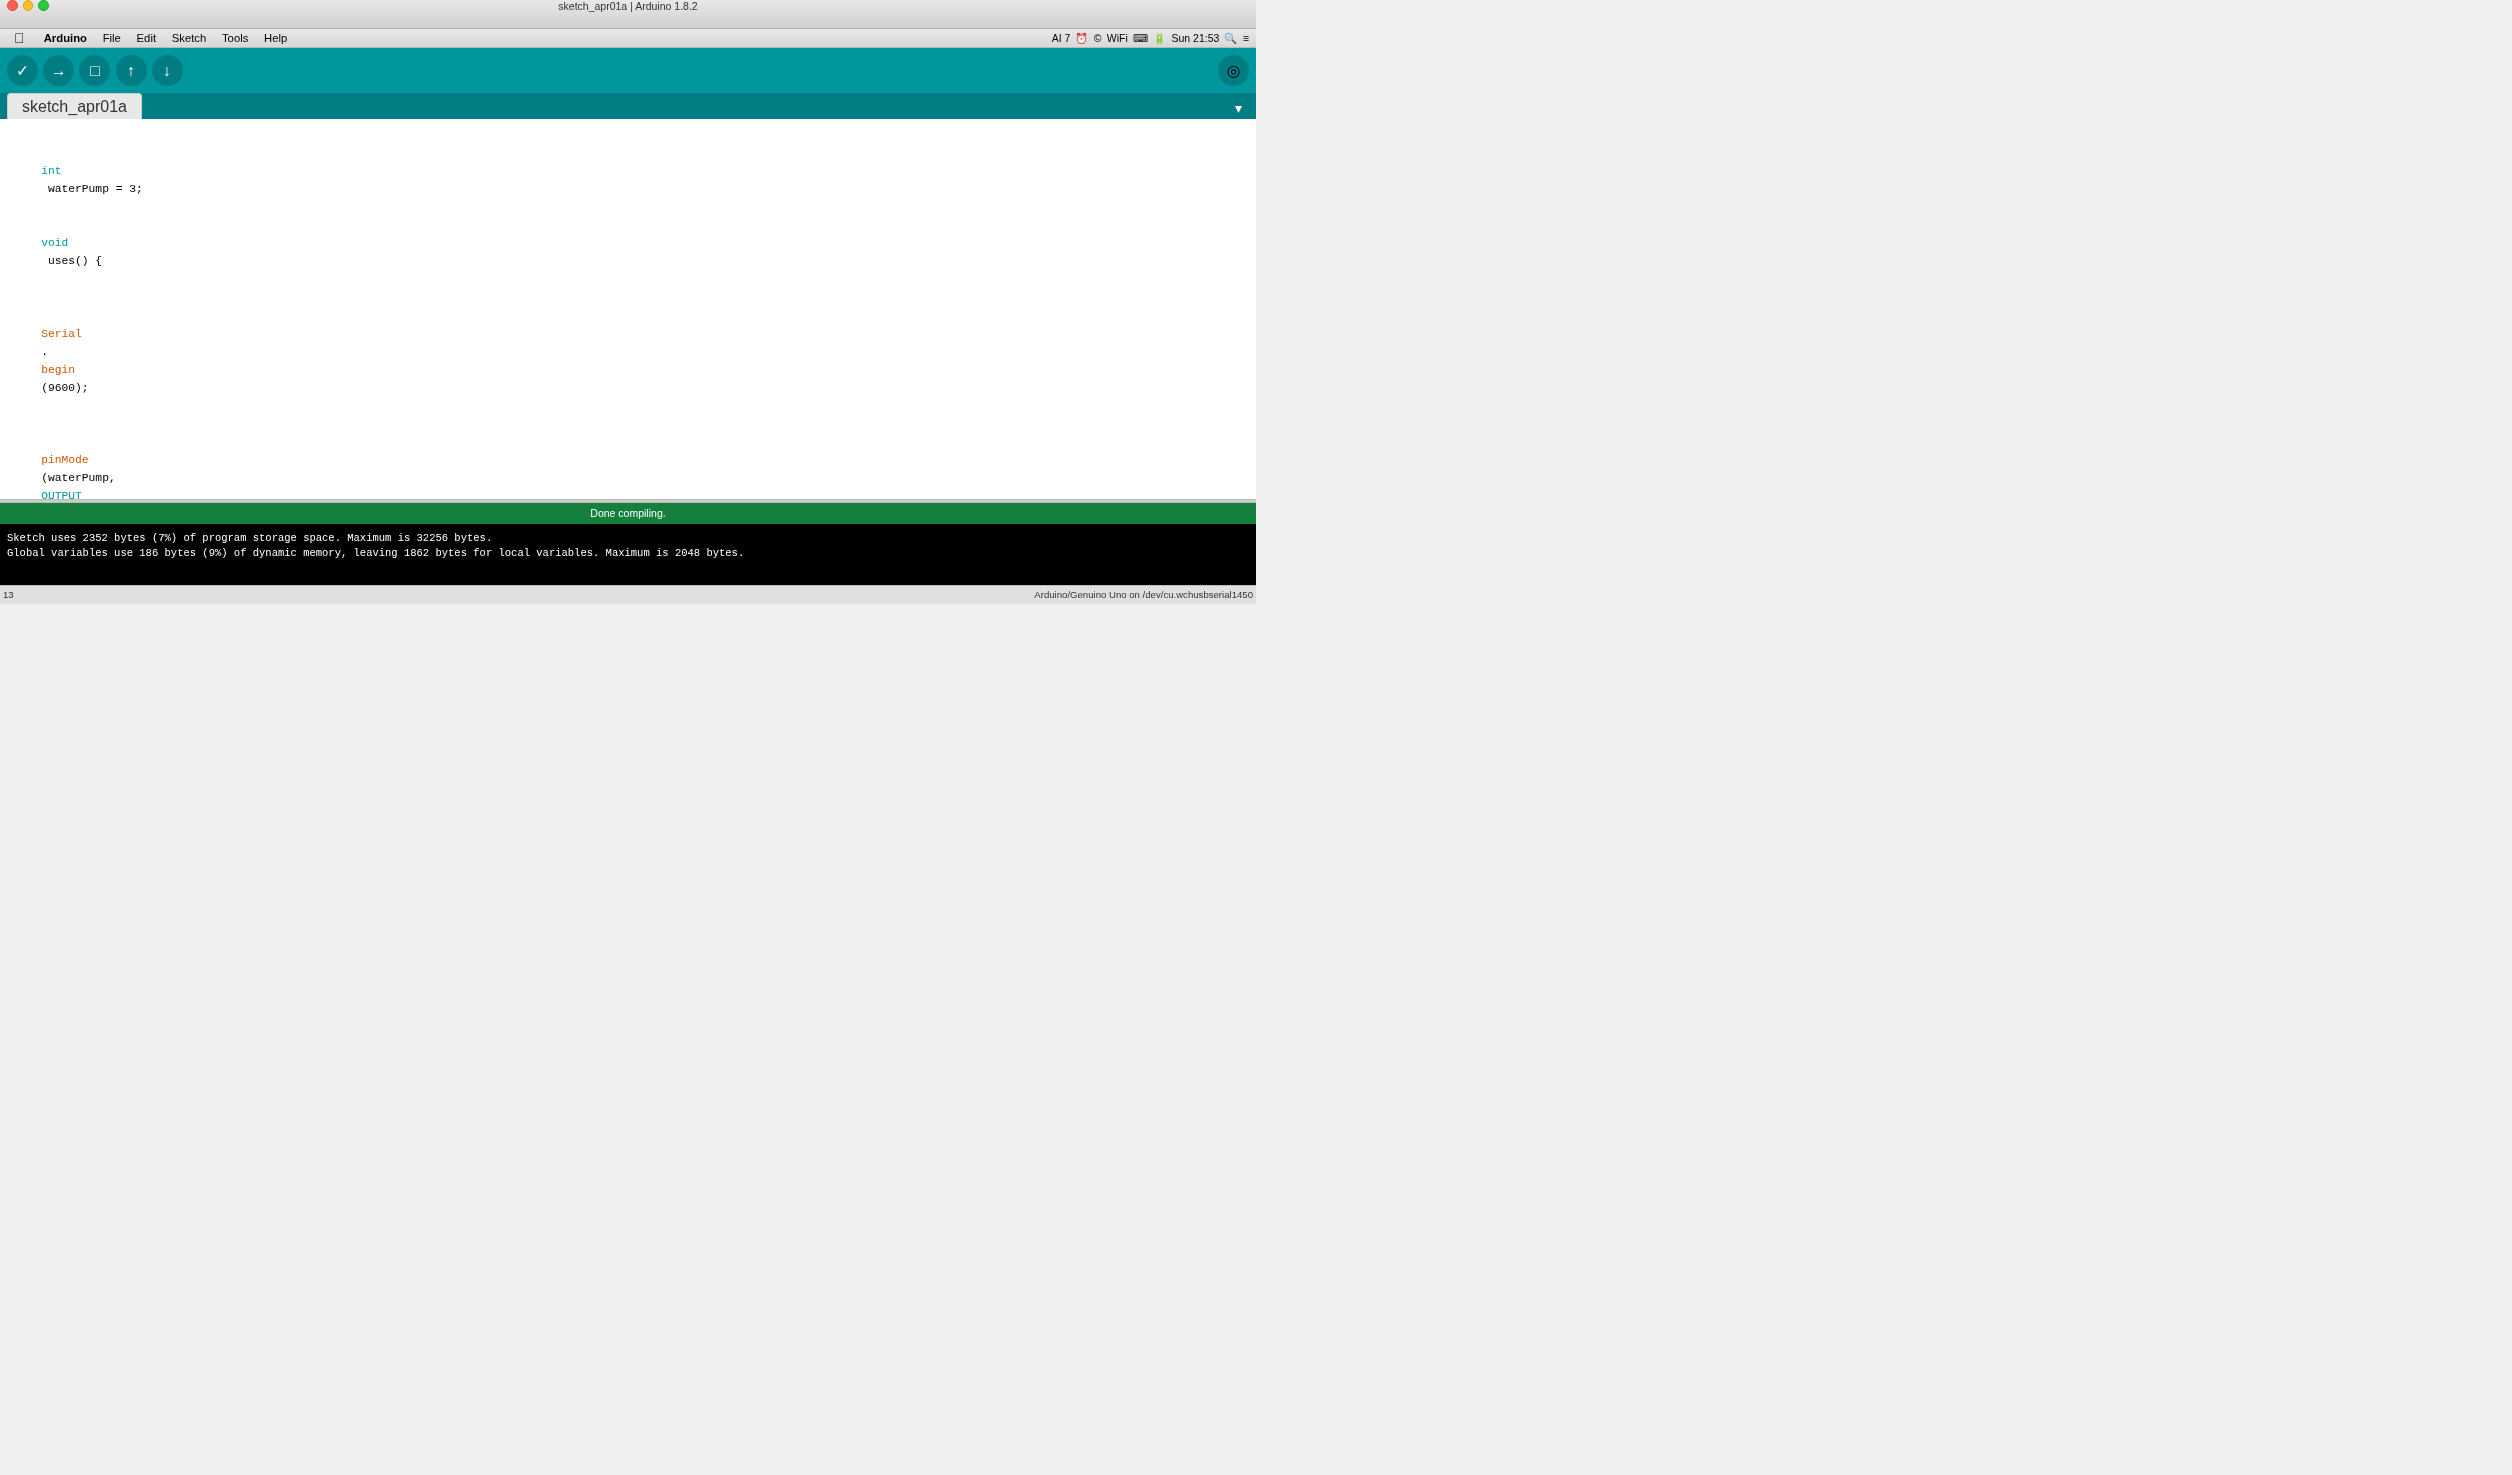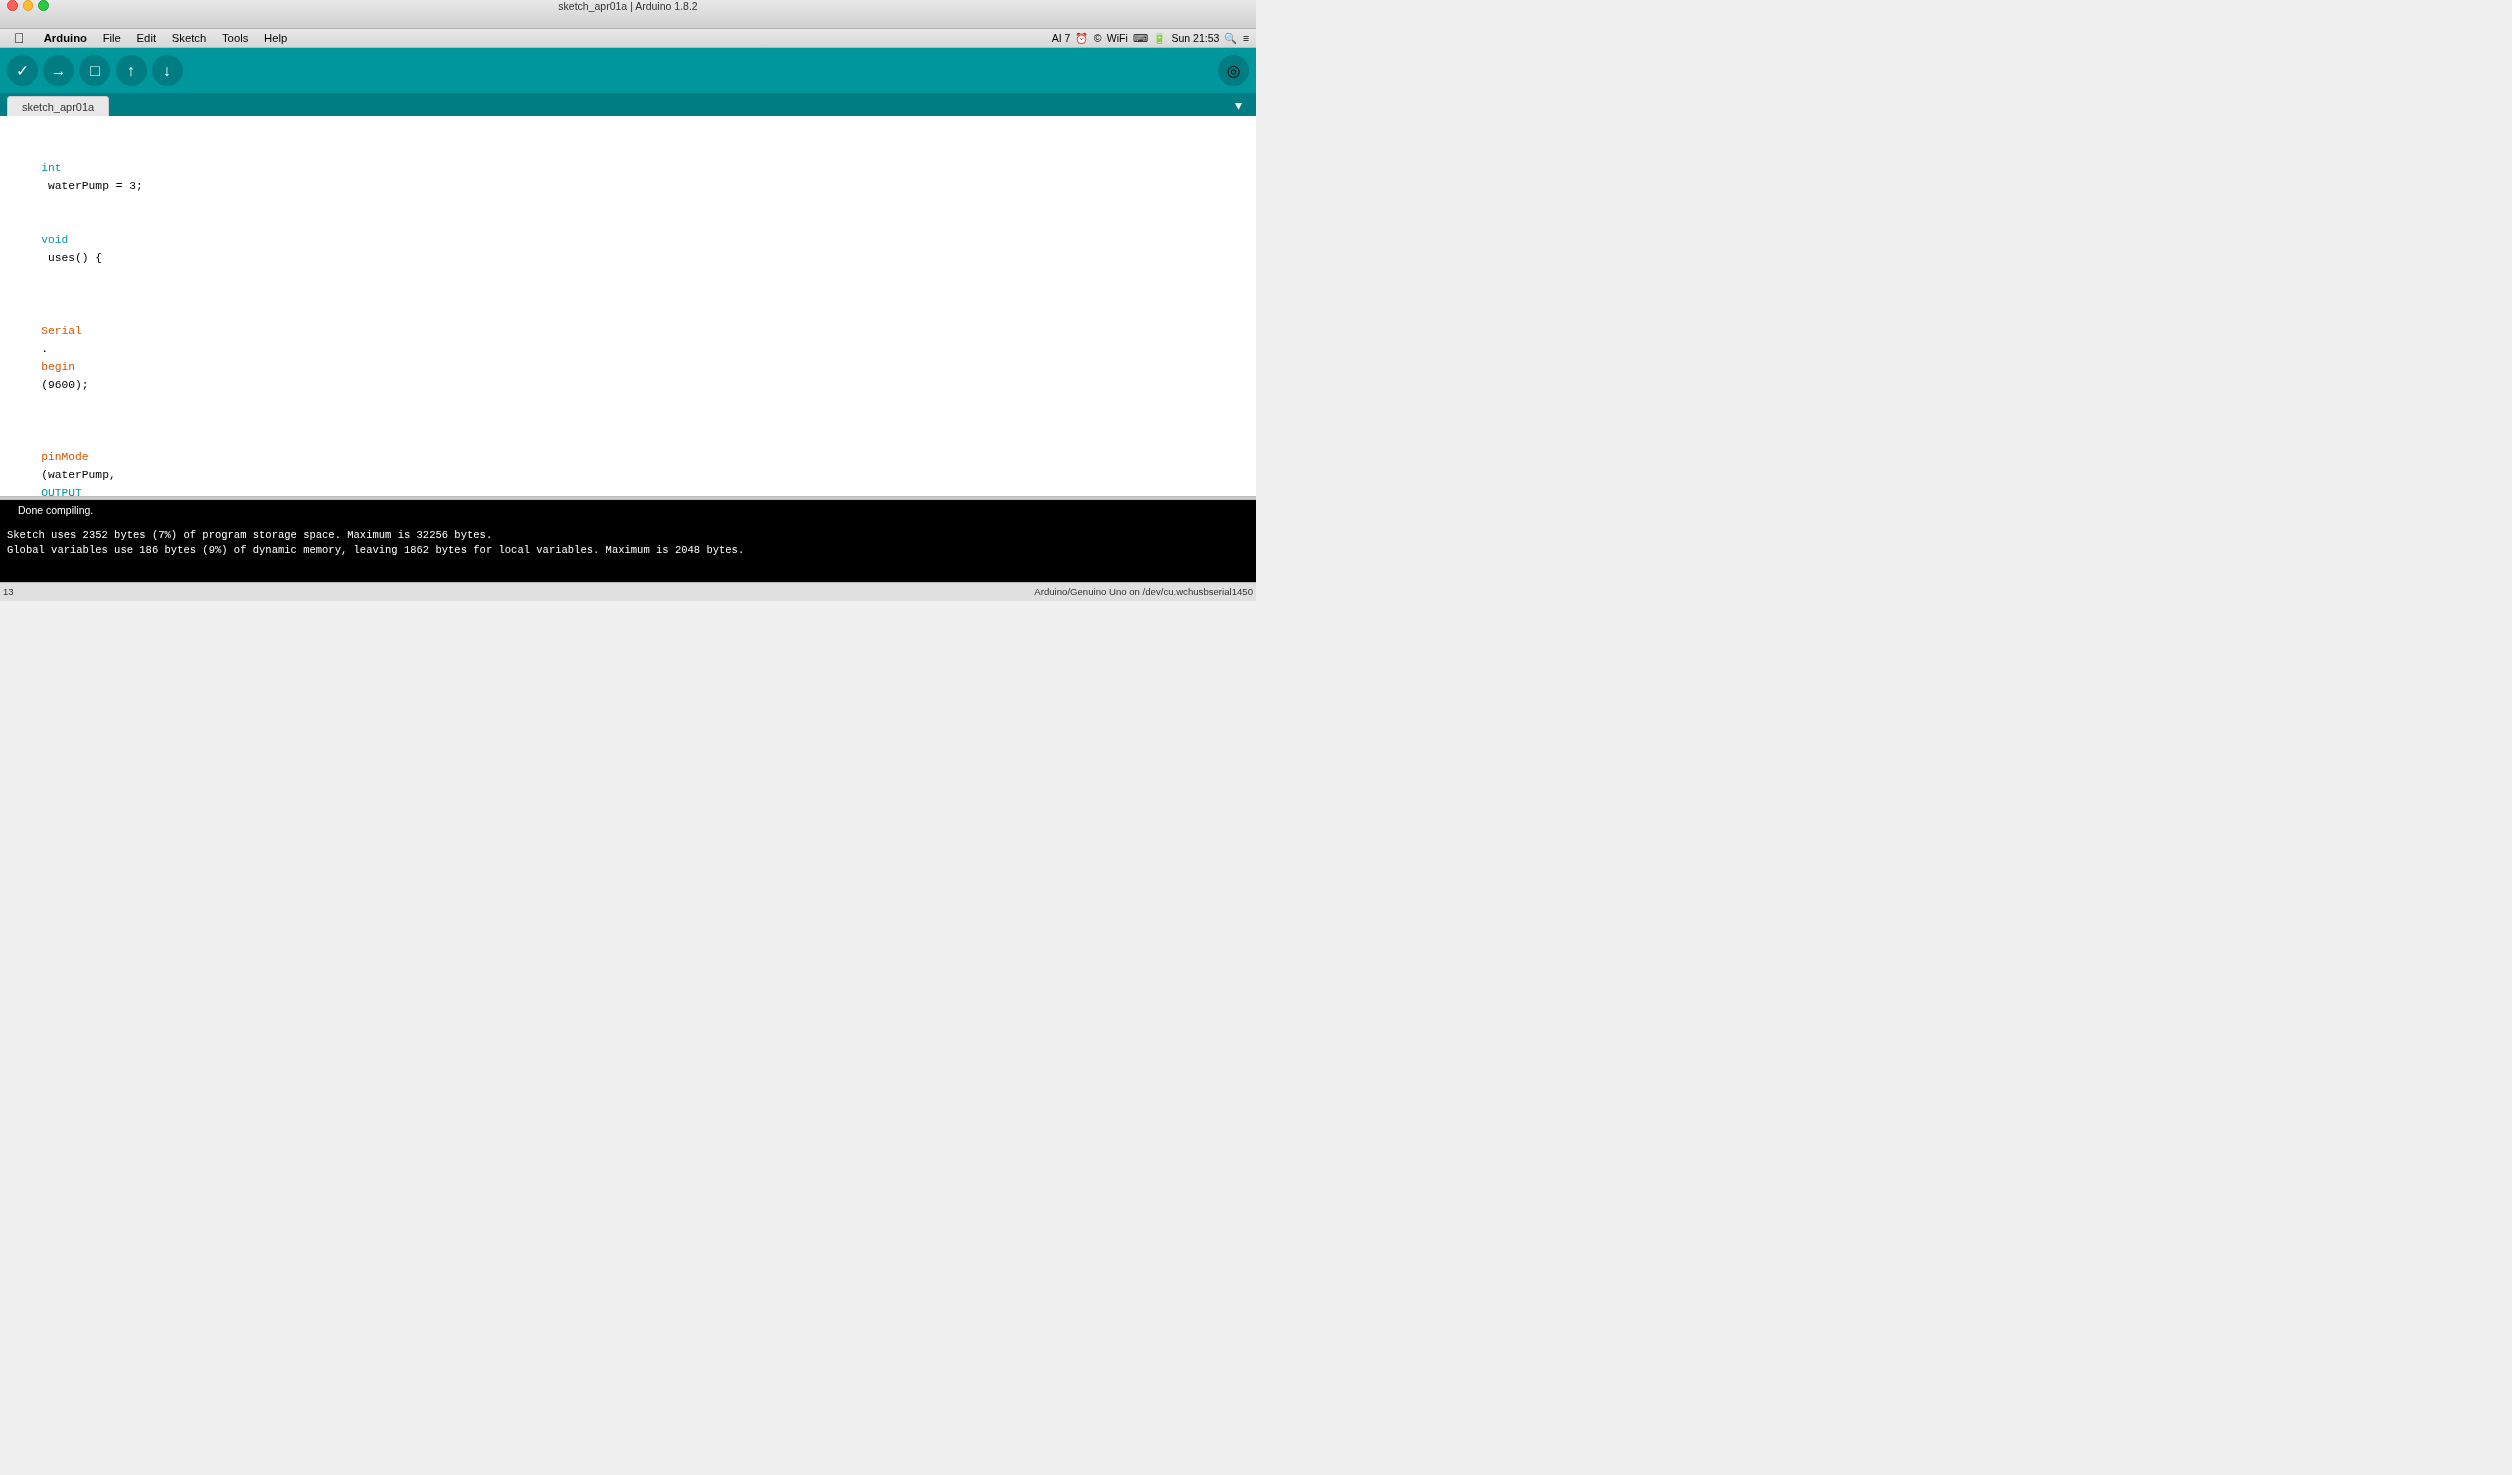--- a/index.html
+++ b/index.html
@@ -115,21 +115,21 @@
       background: #007d82;
       display: flex;
       align-items: flex-end;
       padding: 0 7px;
       position: relative;
     }
     .tab {
       background: #e8e8e8;
       border-radius: 3.5px 3.5px 0 0;
       padding: 3.5px 14px;
-      font-size: 11px;
+      font-size: 16px;
       color: #333;
       cursor: pointer;
       border: 0.9px solid #ccc;
       border-bottom: none;
     }
     .tab-dropdown {
       margin-left: auto;
       color: white;
       cursor: pointer;
       padding: 3.5px 7px;
@@ -149,24 +149,25 @@
     }
     .code-line {
       padding: 0 14px;
       white-space: pre;
       min-height: 17.4px;
     }
 
     
     .console-status {
       height: 21px;
-      background: #000000;
+      background: #15803d;
       display: flex;
       align-items: center;
       padding: 0 18px;
+      justify-content: center;
     }
     .console-status-text {
       color: white;
       font-size: 10.5px;
     }
     .console-output {
       background: #000;
       color: #fff;
       font-family: 'Courier New', Courier, monospace;
       font-size: 10.5px;

